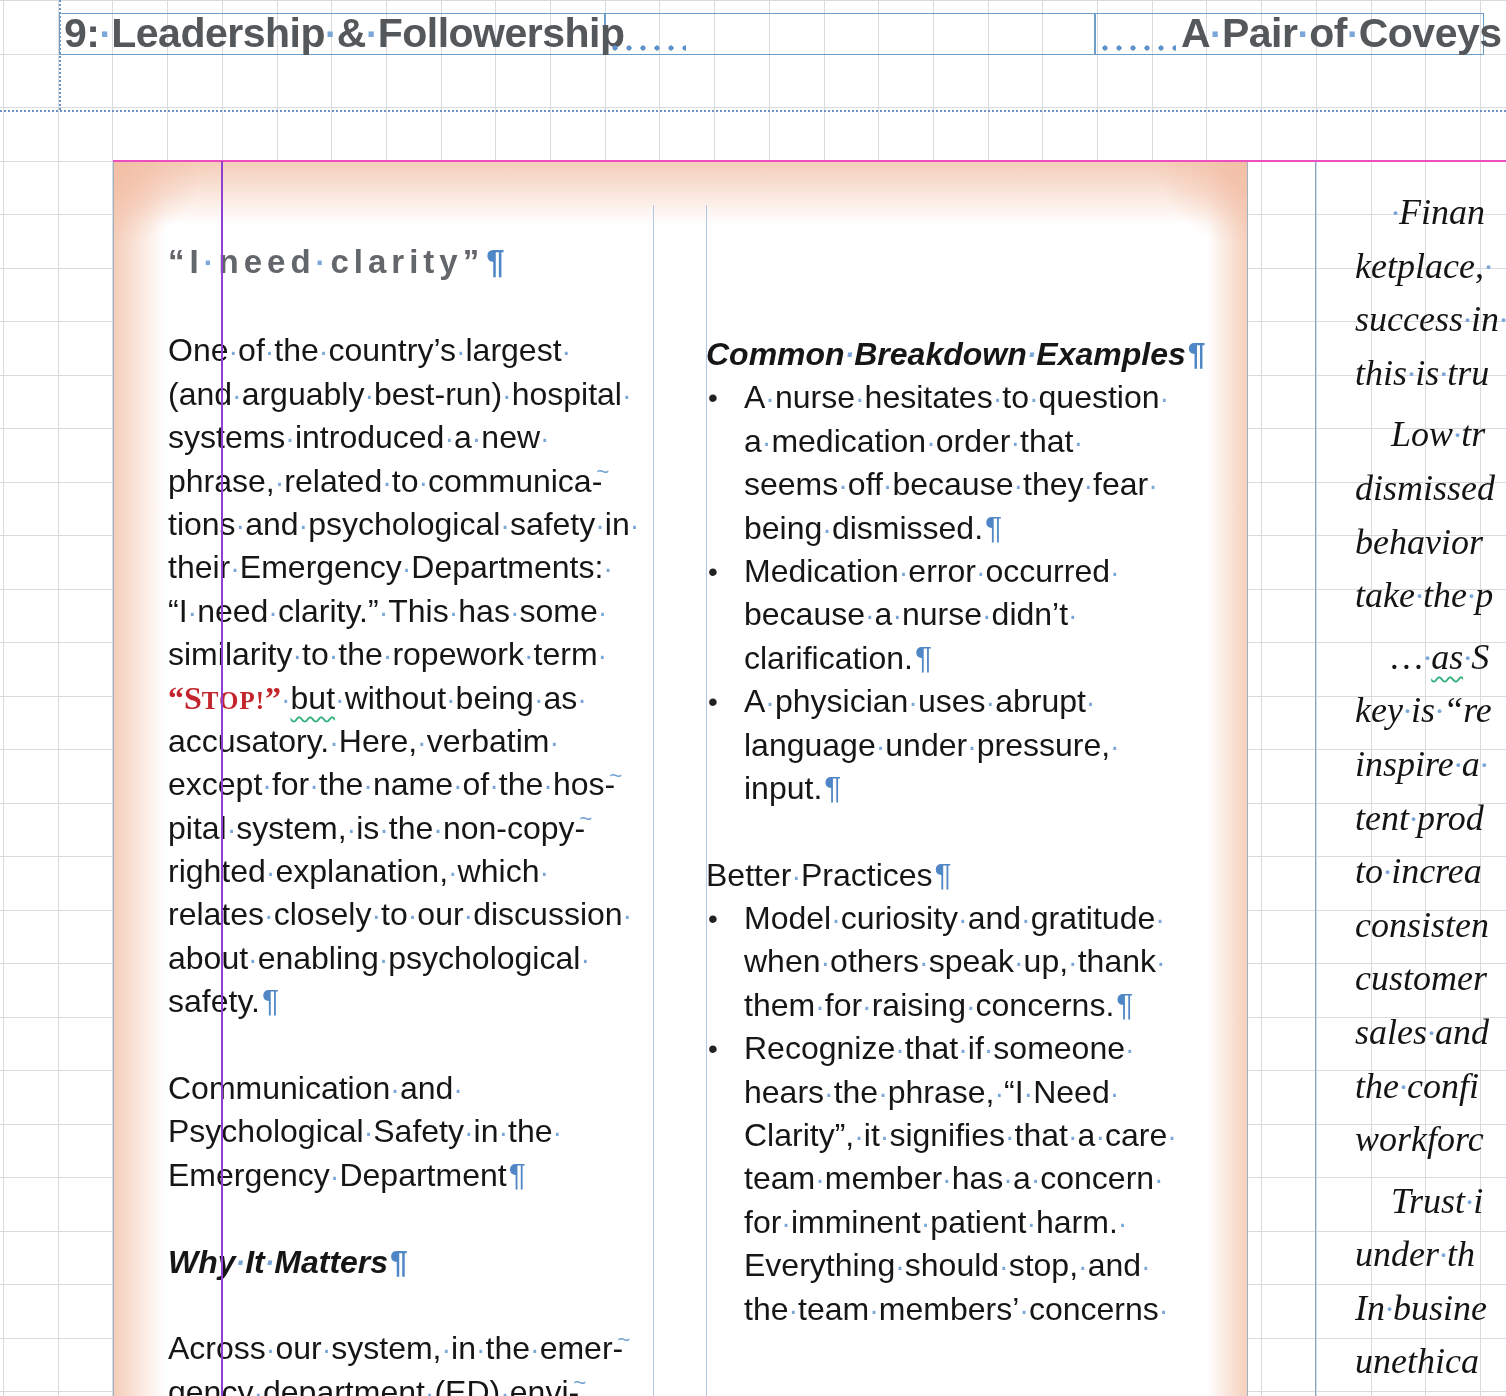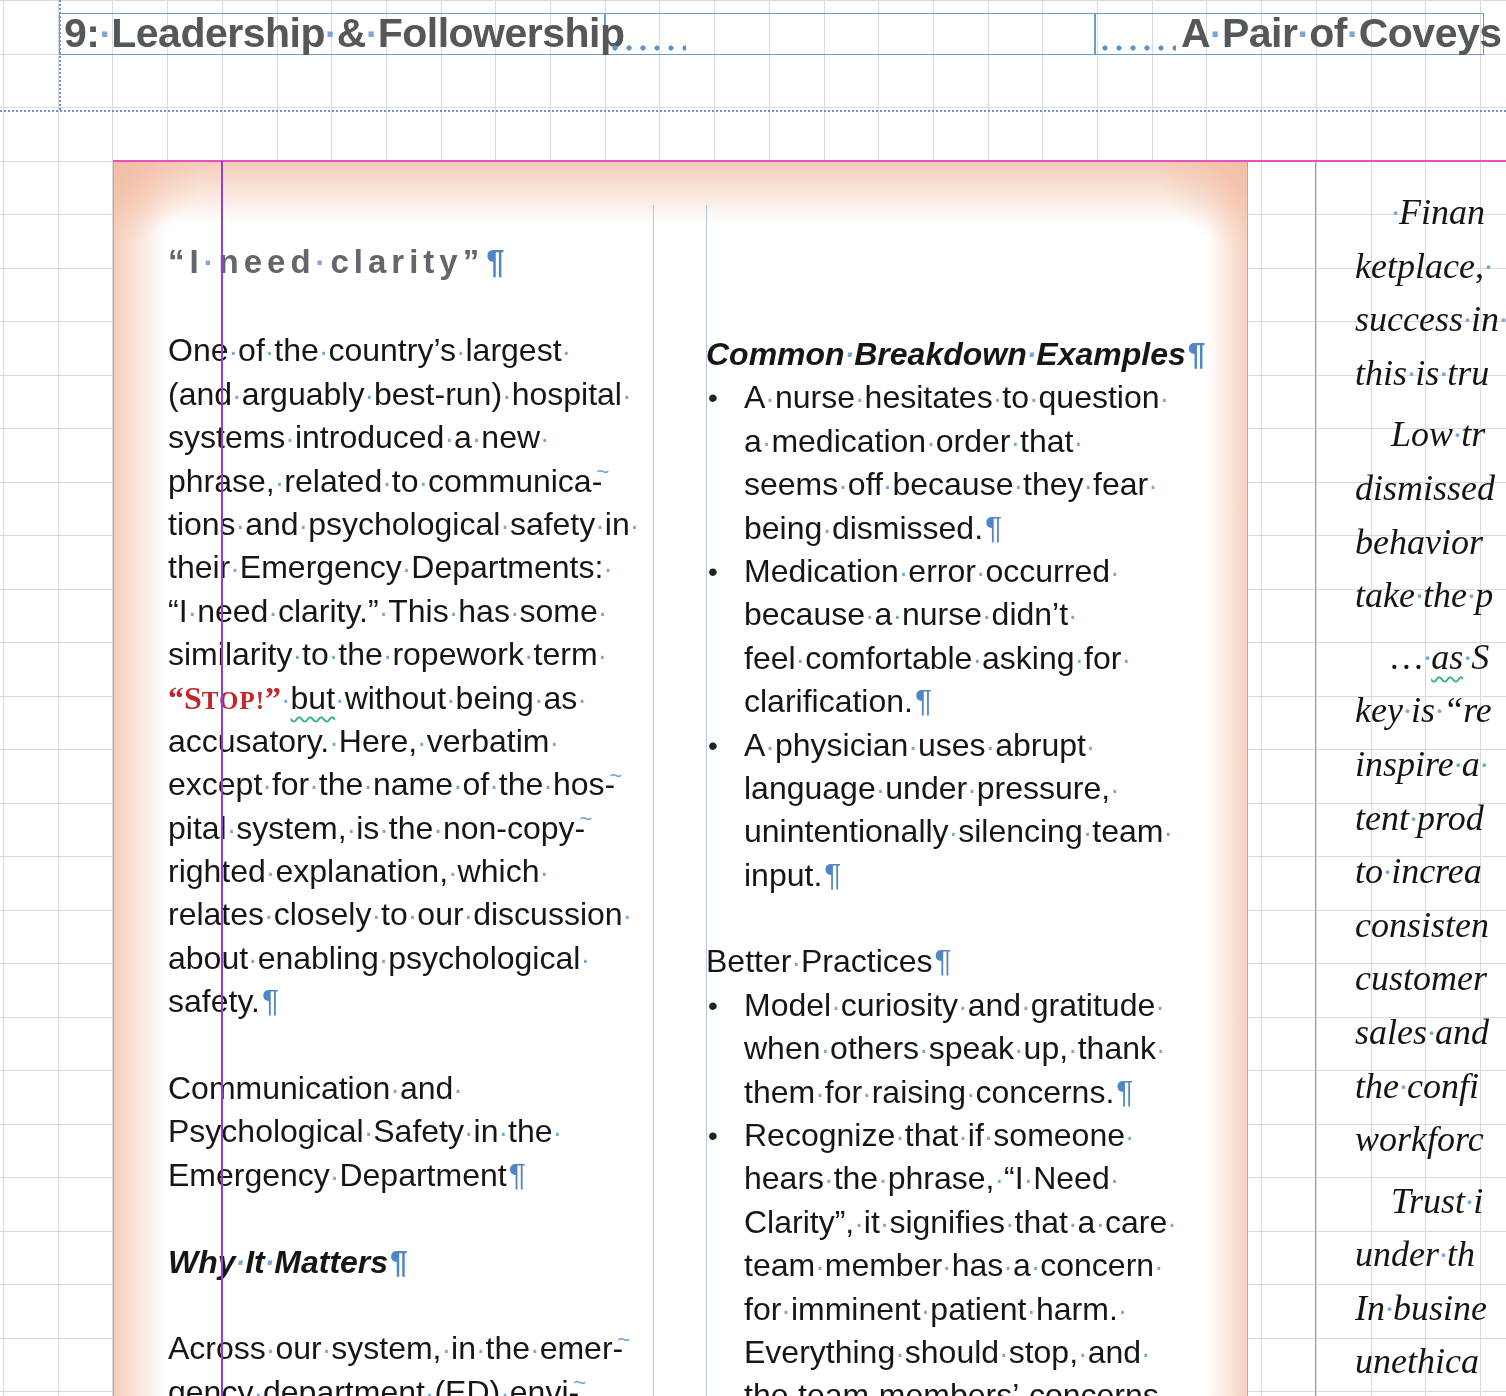--- a/index.html
+++ b/index.html
@@ -136,27 +136,25 @@
       </div>
       <div class="blk s-bullet tight">
         <div class="ln"><span class="blt">•</span><span>A<span class="sp">·</span>nurse<span class="sp">·</span>hesitates<span class="sp">·</span>to<span class="sp">·</span>question<span class="sp">·</span></span></div>
         <div class="ln"><span>a<span class="sp">·</span>medication<span class="sp">·</span>order<span class="sp">·</span>that<span class="sp">·</span></span></div>
         <div class="ln"><span>seems<span class="sp">·</span>off<span class="sp">·</span>because<span class="sp">·</span>they<span class="sp">·</span>fear<span class="sp">·</span></span></div>
         <div class="ln"><span>being<span class="sp">·</span>dismissed.</span><span class="pil">¶</span></div>
       </div>
       <div class="blk s-bullet tight">
         <div class="ln"><span class="blt">•</span><span>Medication<span class="sp">·</span>error<span class="sp">·</span>occurred<span class="sp">·</span></span></div>
         <div class="ln"><span>because<span class="sp">·</span>a<span class="sp">·</span>nurse<span class="sp">·</span>didn’t<span class="sp">·</span></span></div>
-        <div class="ln"><span>feel<span class="sp">·</span>comfortable<span class="sp">·</span>asking<span class="sp">·</span>for<span class="sp">·</span></span></div>
         <div class="ln"><span>clarification.</span><span class="pil">¶</span></div>
       </div>
       <div class="blk s-bullet">
         <div class="ln"><span class="blt">•</span><span>A<span class="sp">·</span>physician<span class="sp">·</span>uses<span class="sp">·</span>abrupt<span class="sp">·</span></span></div>
         <div class="ln"><span>language<span class="sp">·</span>under<span class="sp">·</span>pressure,<span class="sp">·</span></span></div>
-        <div class="ln"><span>unintentionally<span class="sp">·</span>silencing<span class="sp">·</span>team<span class="sp">·</span></span></div>
         <div class="ln"><span>input.</span><span class="pil">¶</span></div>
       </div>
       <div class="blk s-h4 tight">
         <div class="ln"><span>Better<span class="sp">·</span>Practices</span><span class="pil">¶</span></div>
       </div>
       <div class="blk s-bullet tight">
         <div class="ln"><span class="blt">•</span><span>Model<span class="sp">·</span>curiosity<span class="sp">·</span>and<span class="sp">·</span>gratitude<span class="sp">·</span></span></div>
         <div class="ln"><span>when<span class="sp">·</span>others<span class="sp">·</span>speak<span class="sp">·</span>up,<span class="sp">·</span>thank<span class="sp">·</span></span></div>
         <div class="ln"><span>them<span class="sp">·</span>for<span class="sp">·</span>raising<span class="sp">·</span>concerns.</span><span class="pil">¶</span></div>
       </div>

